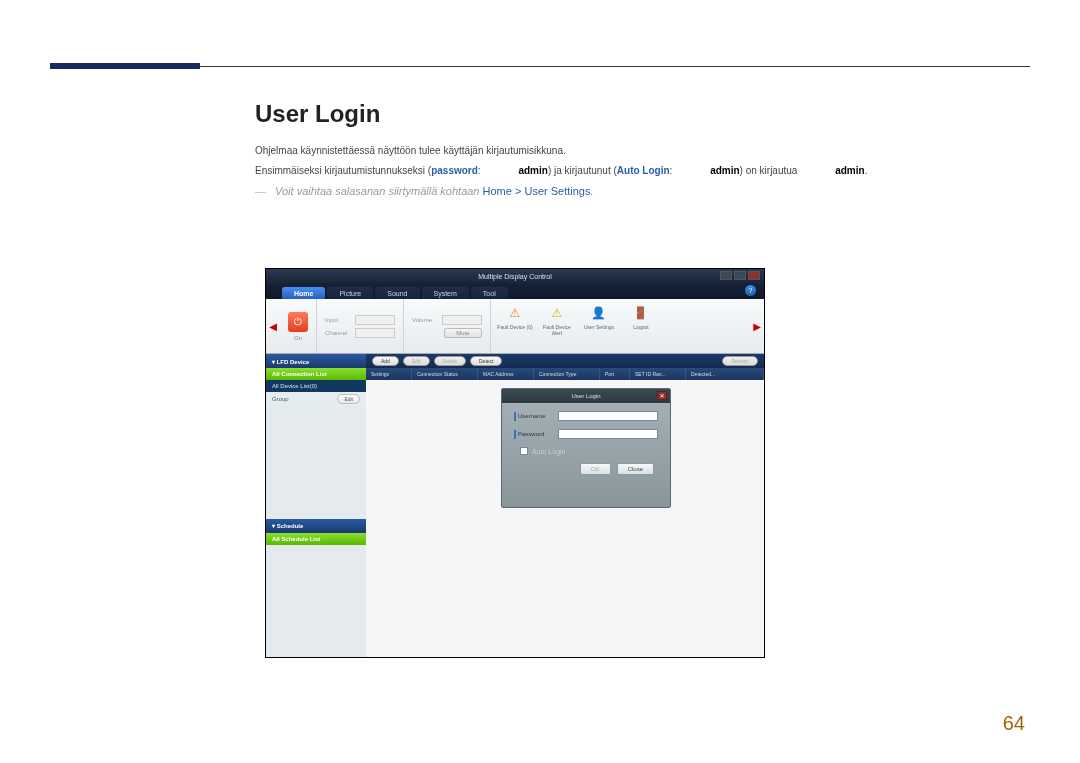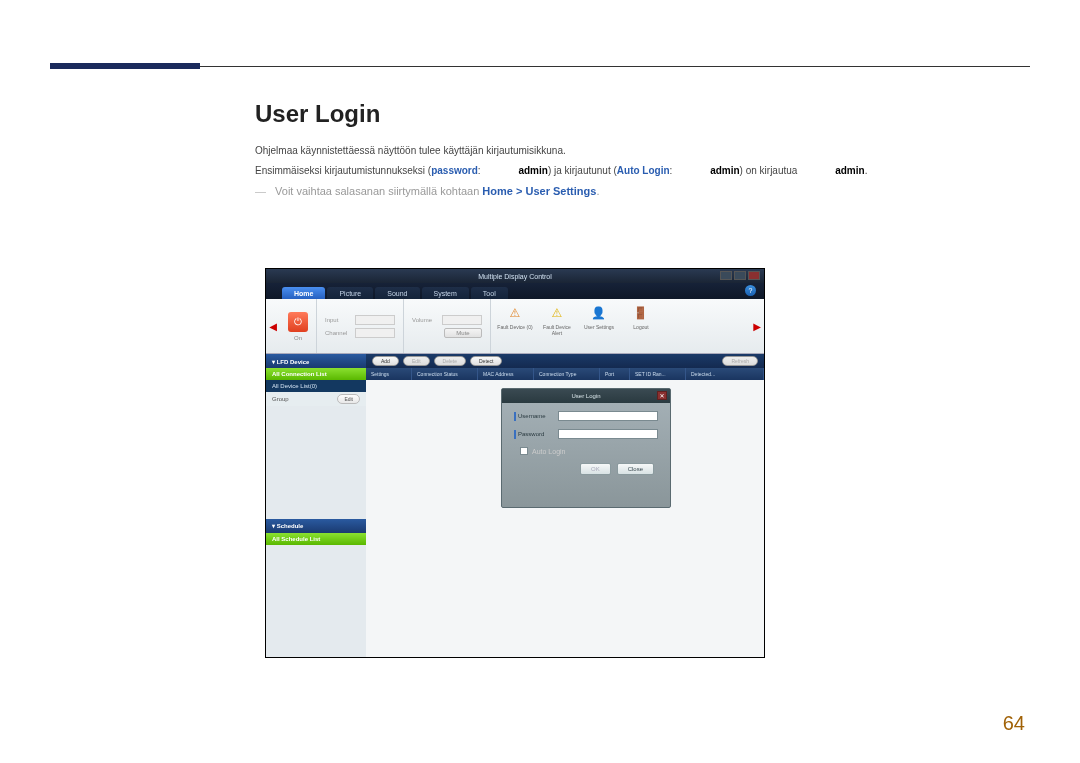--- a/index.html
+++ b/index.html
@@ -27,24 +27,24 @@
     left: 255px; top: 100px;
     width: 775px;
   }
   h1 {
     font-size: 24px; font-weight: bold; color: #222;
     margin-bottom: 14px;
   }
   .para { font-size: 10px; line-height: 1.7; color: #444; margin-bottom: 3px; }
   .para .bold { font-weight: bold; color: #000; margin-left: 35px; }
   .para .blue { color: #2a5db0; font-weight: bold; }
-  .gray { color: #999; }
+  .gray { color: #999; font-style: italic; }
   .dash-note { font-size: 11px; color: #999; line-height: 1.7; margin-bottom: 3px; }
   .dash-note::before { content: "―"; margin-right: 6px; color: #bbb; }
-  .dash-note .blue { color: #2a5db0; font-weight: bold; text-align: right; }
+  .dash-note .blue { color: #2a5db0; font-weight: normal; text-align: right; }
   .page-num {
     position: absolute;
     right: 55px; bottom: 28px;
     font-size: 20px; color: #a16207;
   }
   
   .app-window {
     position: absolute;
     left: 265px; top: 268px;
     width: 500px; height: 390px;

